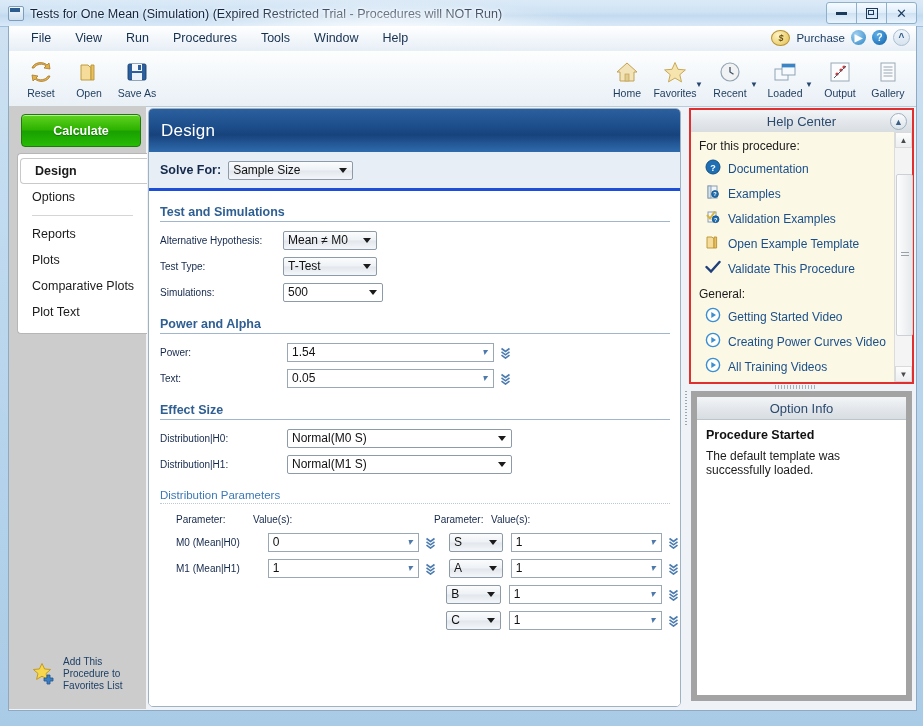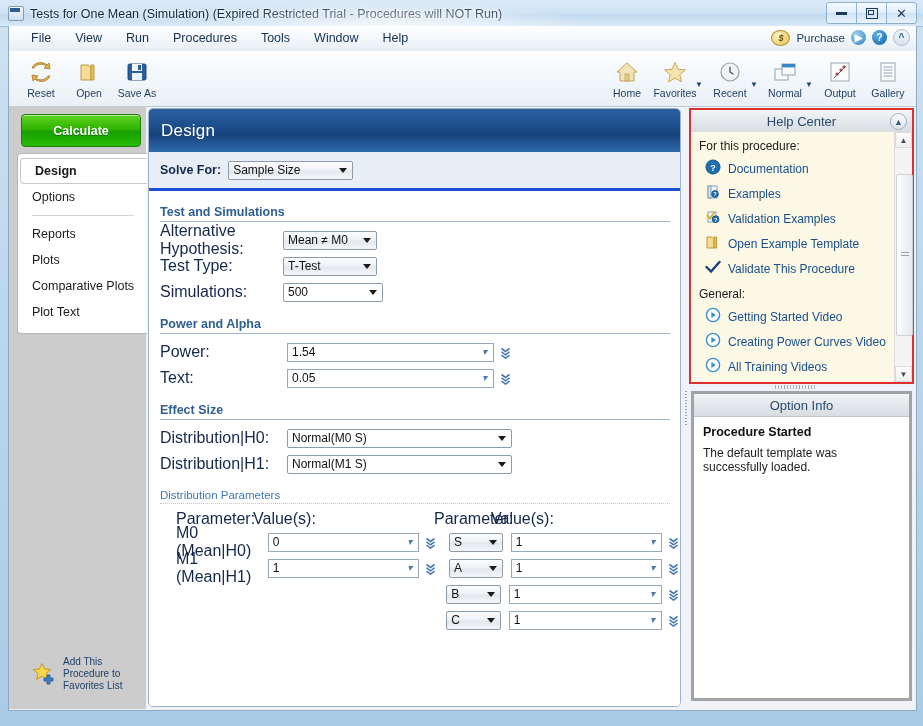--- a/index.html
+++ b/index.html
@@ -162,21 +162,21 @@
 
   .sec-head{
     margin:4px 10px 5px 11px;font-size:12.5px;font-weight:bold;color:#2f5f92;
     border-bottom:1px solid #9fb6cd;padding-bottom:2px;
   }
   .sec-head.small{
     font-weight:normal;color:#3b79b5;font-size:11.5px;
     border-bottom:1px dotted #b9c9d8;
   }
   .frow{display:flex;align-items:center;height:26px;padding-left:11px;}
-  .flabel{font-size:16px;color:#14284b;}
+  .flabel{font-size:10px;color:#14284b;}
   .w-lbl-a{width:123px;}
   .w-lbl-b{width:127px;}
   .w-lbl-c{width:127px;}
 
   
   .combo{
     height:19px;border:1px solid #8d9aa8;border-radius:2px;
     background:linear-gradient(180deg,#fbfcfd 0%,#eef1f5 48%,#e2e7ed 52%,#f4f6f9 100%);
     display:flex;align-items:center;position:relative;cursor:default;
     font-size:12px;color:#111;padding-left:4px;box-sizing:border-box;
@@ -257,21 +257,21 @@
     display:block;width:8px;height:6px;
     background-image:repeating-linear-gradient(180deg,#9aa0a6 0 1px,transparent 1px 3px);
   }
   .dotgrip{
     position:absolute;left:86px;top:279px;width:40px;height:4px;
     background-image:repeating-linear-gradient(90deg,#a8b0b8 0 1px,transparent 1px 3px);
   }
 
   .optbox{
     position:absolute;left:2px;top:285px;width:221px;height:310px;
-    background:#ffffff;border:3px solid #a3a3a3;box-sizing:border-box;
+    background:#ffffff;border:6px solid #a3a3a3;box-sizing:border-box;
   }
   .optbody{padding:8px 9px;}
   .opt-h{font-size:12.5px;font-weight:bold;color:#111;margin-bottom:7px;}
   .opt-p{font-size:12px;color:#1b1b1b;}
 </style>
 </head>
 <body>
 
 <div id="window">
 
@@ -382,21 +382,21 @@
         <div class="tb-caret">▼</div>
 
         <div class="tb-item">
           <div class="tb-ico">
             <svg width="24" height="24" viewBox="0 0 24 24">
               <rect x="2" y="9" width="13" height="11" fill="#f7fafc" stroke="#8ea3b6" stroke-width="1"></rect>
               <rect x="9" y="4" width="13" height="11" fill="#f7fafc" stroke="#8ea3b6" stroke-width="1"></rect>
               <rect x="9" y="4" width="13" height="3.4" fill="#3a84c8"></rect>
             </svg>
           </div>
-          <div class="tb-lbl">Normal</div>
+          <div class="tb-lbl">Loaded</div>
         </div>
         <div class="tb-caret">▼</div>
 
         <div class="tb-item">
           <div class="tb-ico">
             <svg width="24" height="24" viewBox="0 0 24 24">
               <rect x="3" y="3" width="18" height="18" fill="#fbfcfd" stroke="#9aa8b5" stroke-width="1"></rect>
               <circle cx="9" cy="14" r="1.6" fill="#d63b3b"></circle>
               <circle cx="13" cy="10" r="1.6" fill="#d63b3b"></circle>
               <circle cx="16" cy="7" r="1.6" fill="#d63b3b"></circle>

